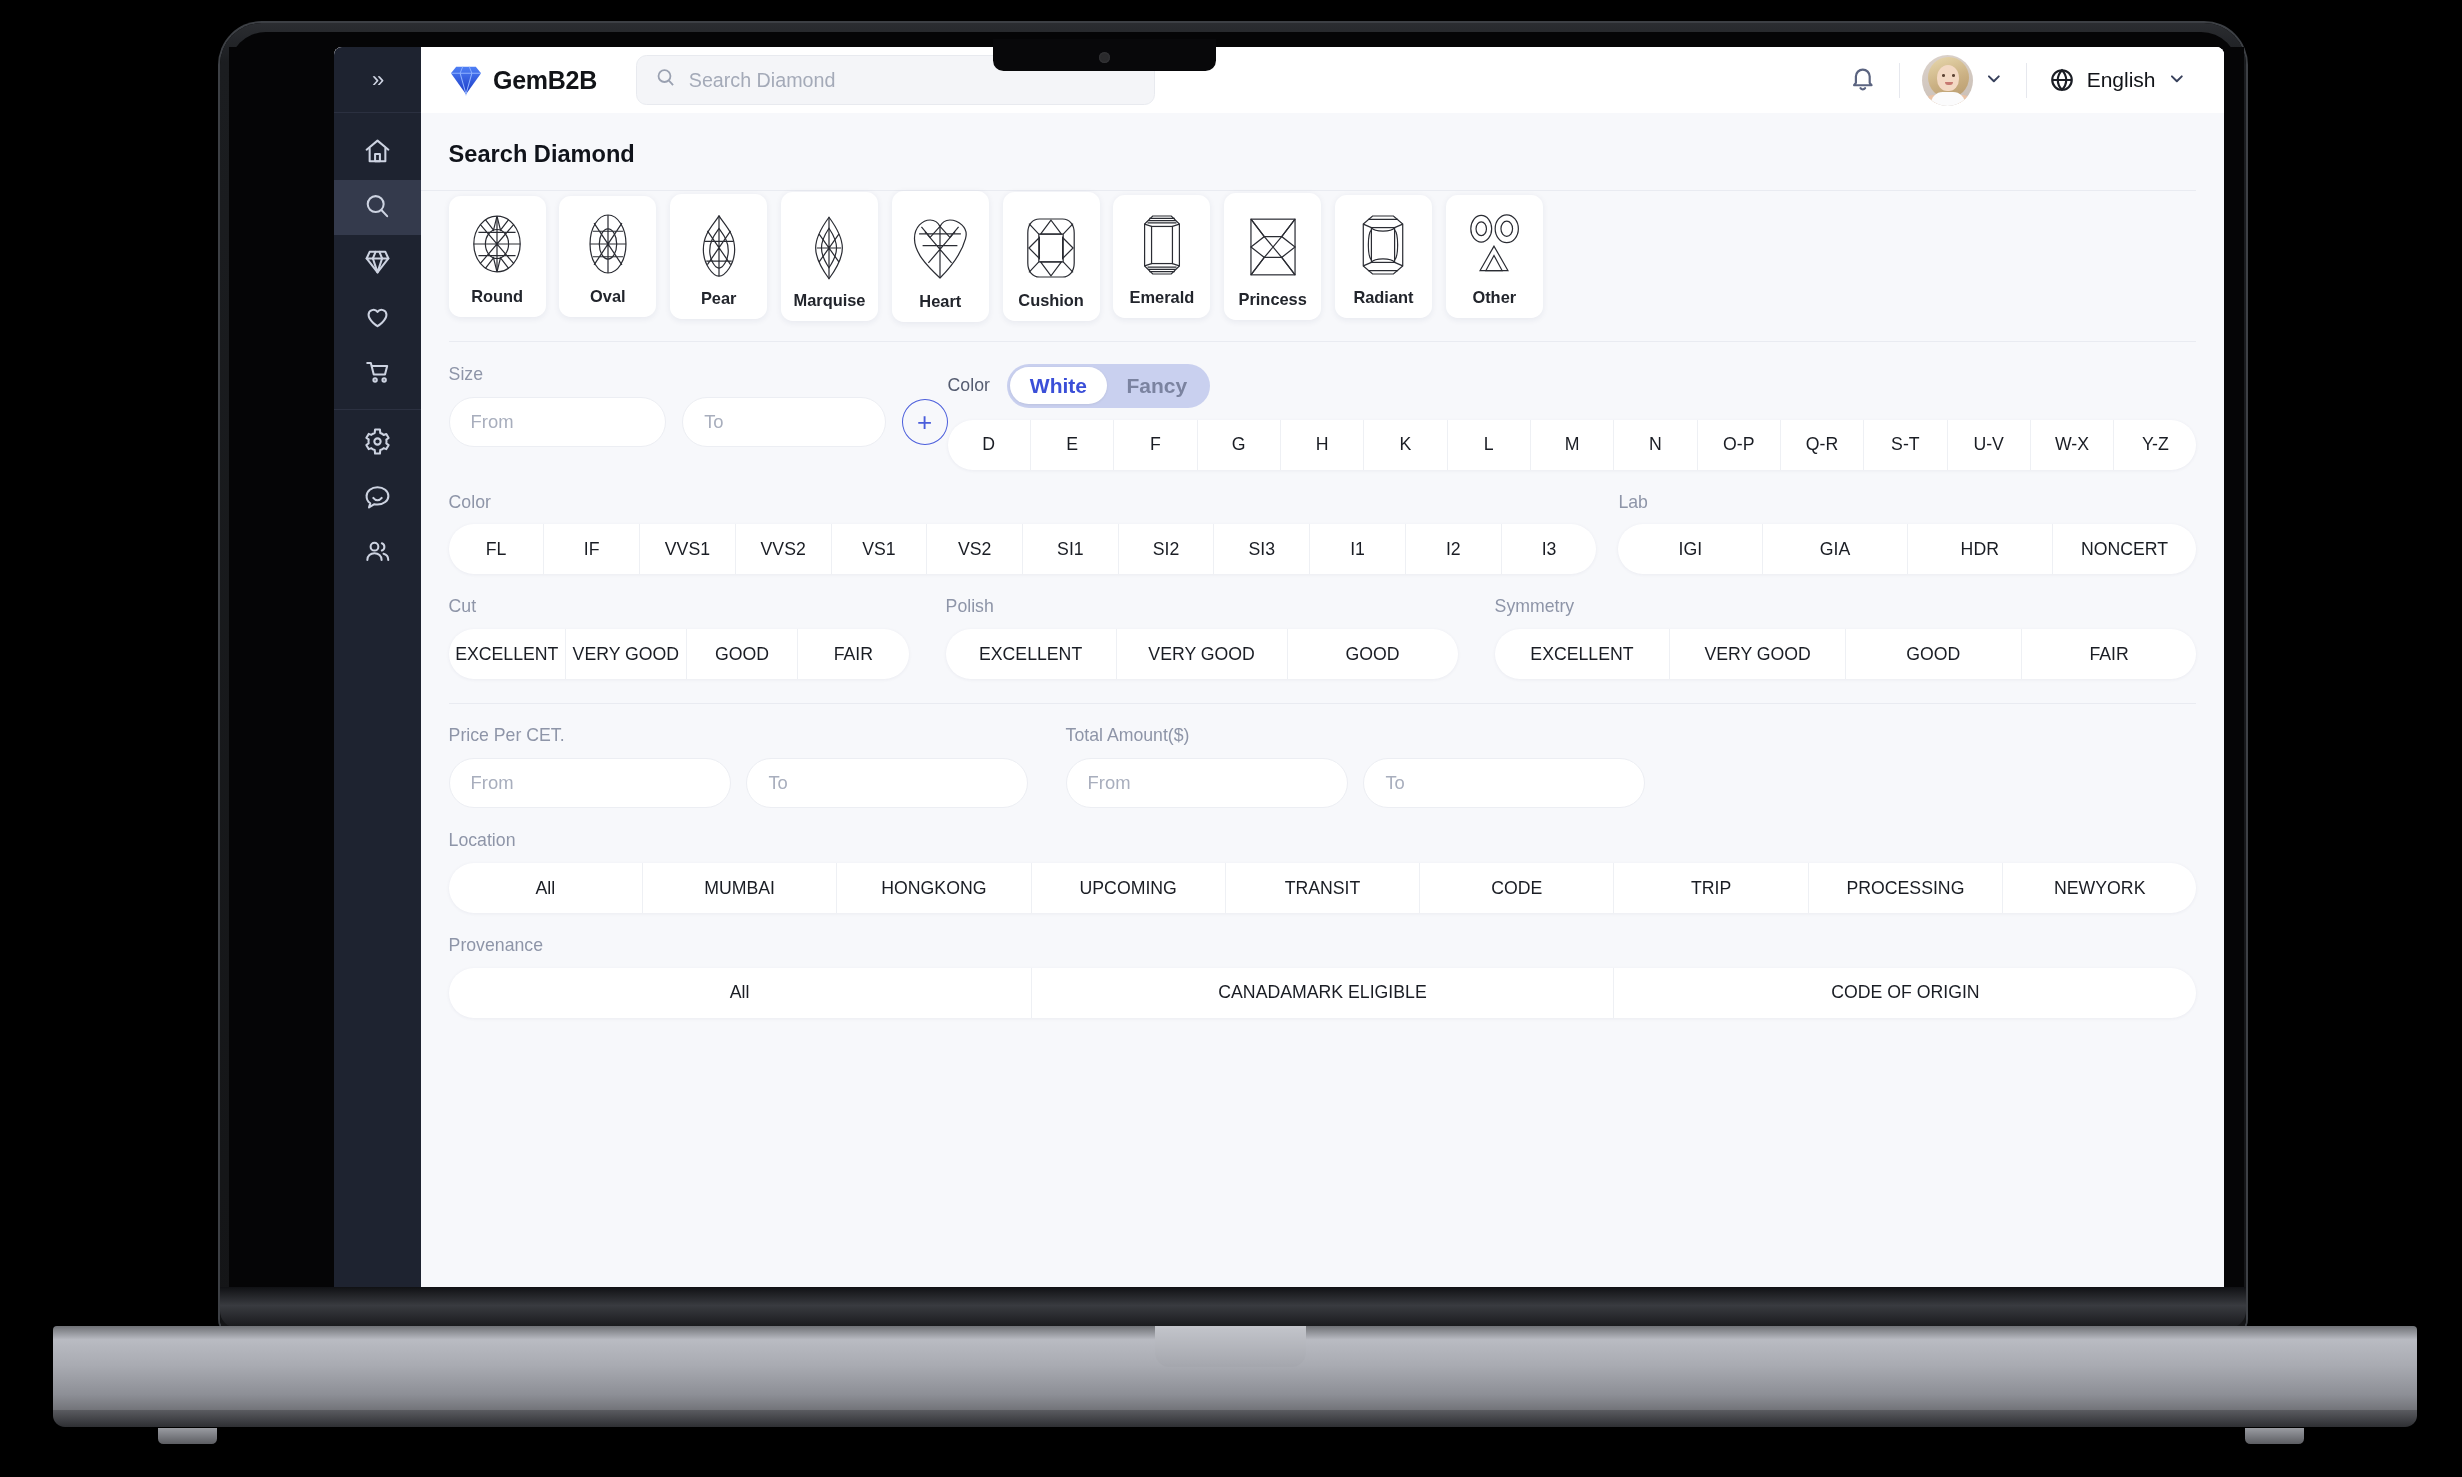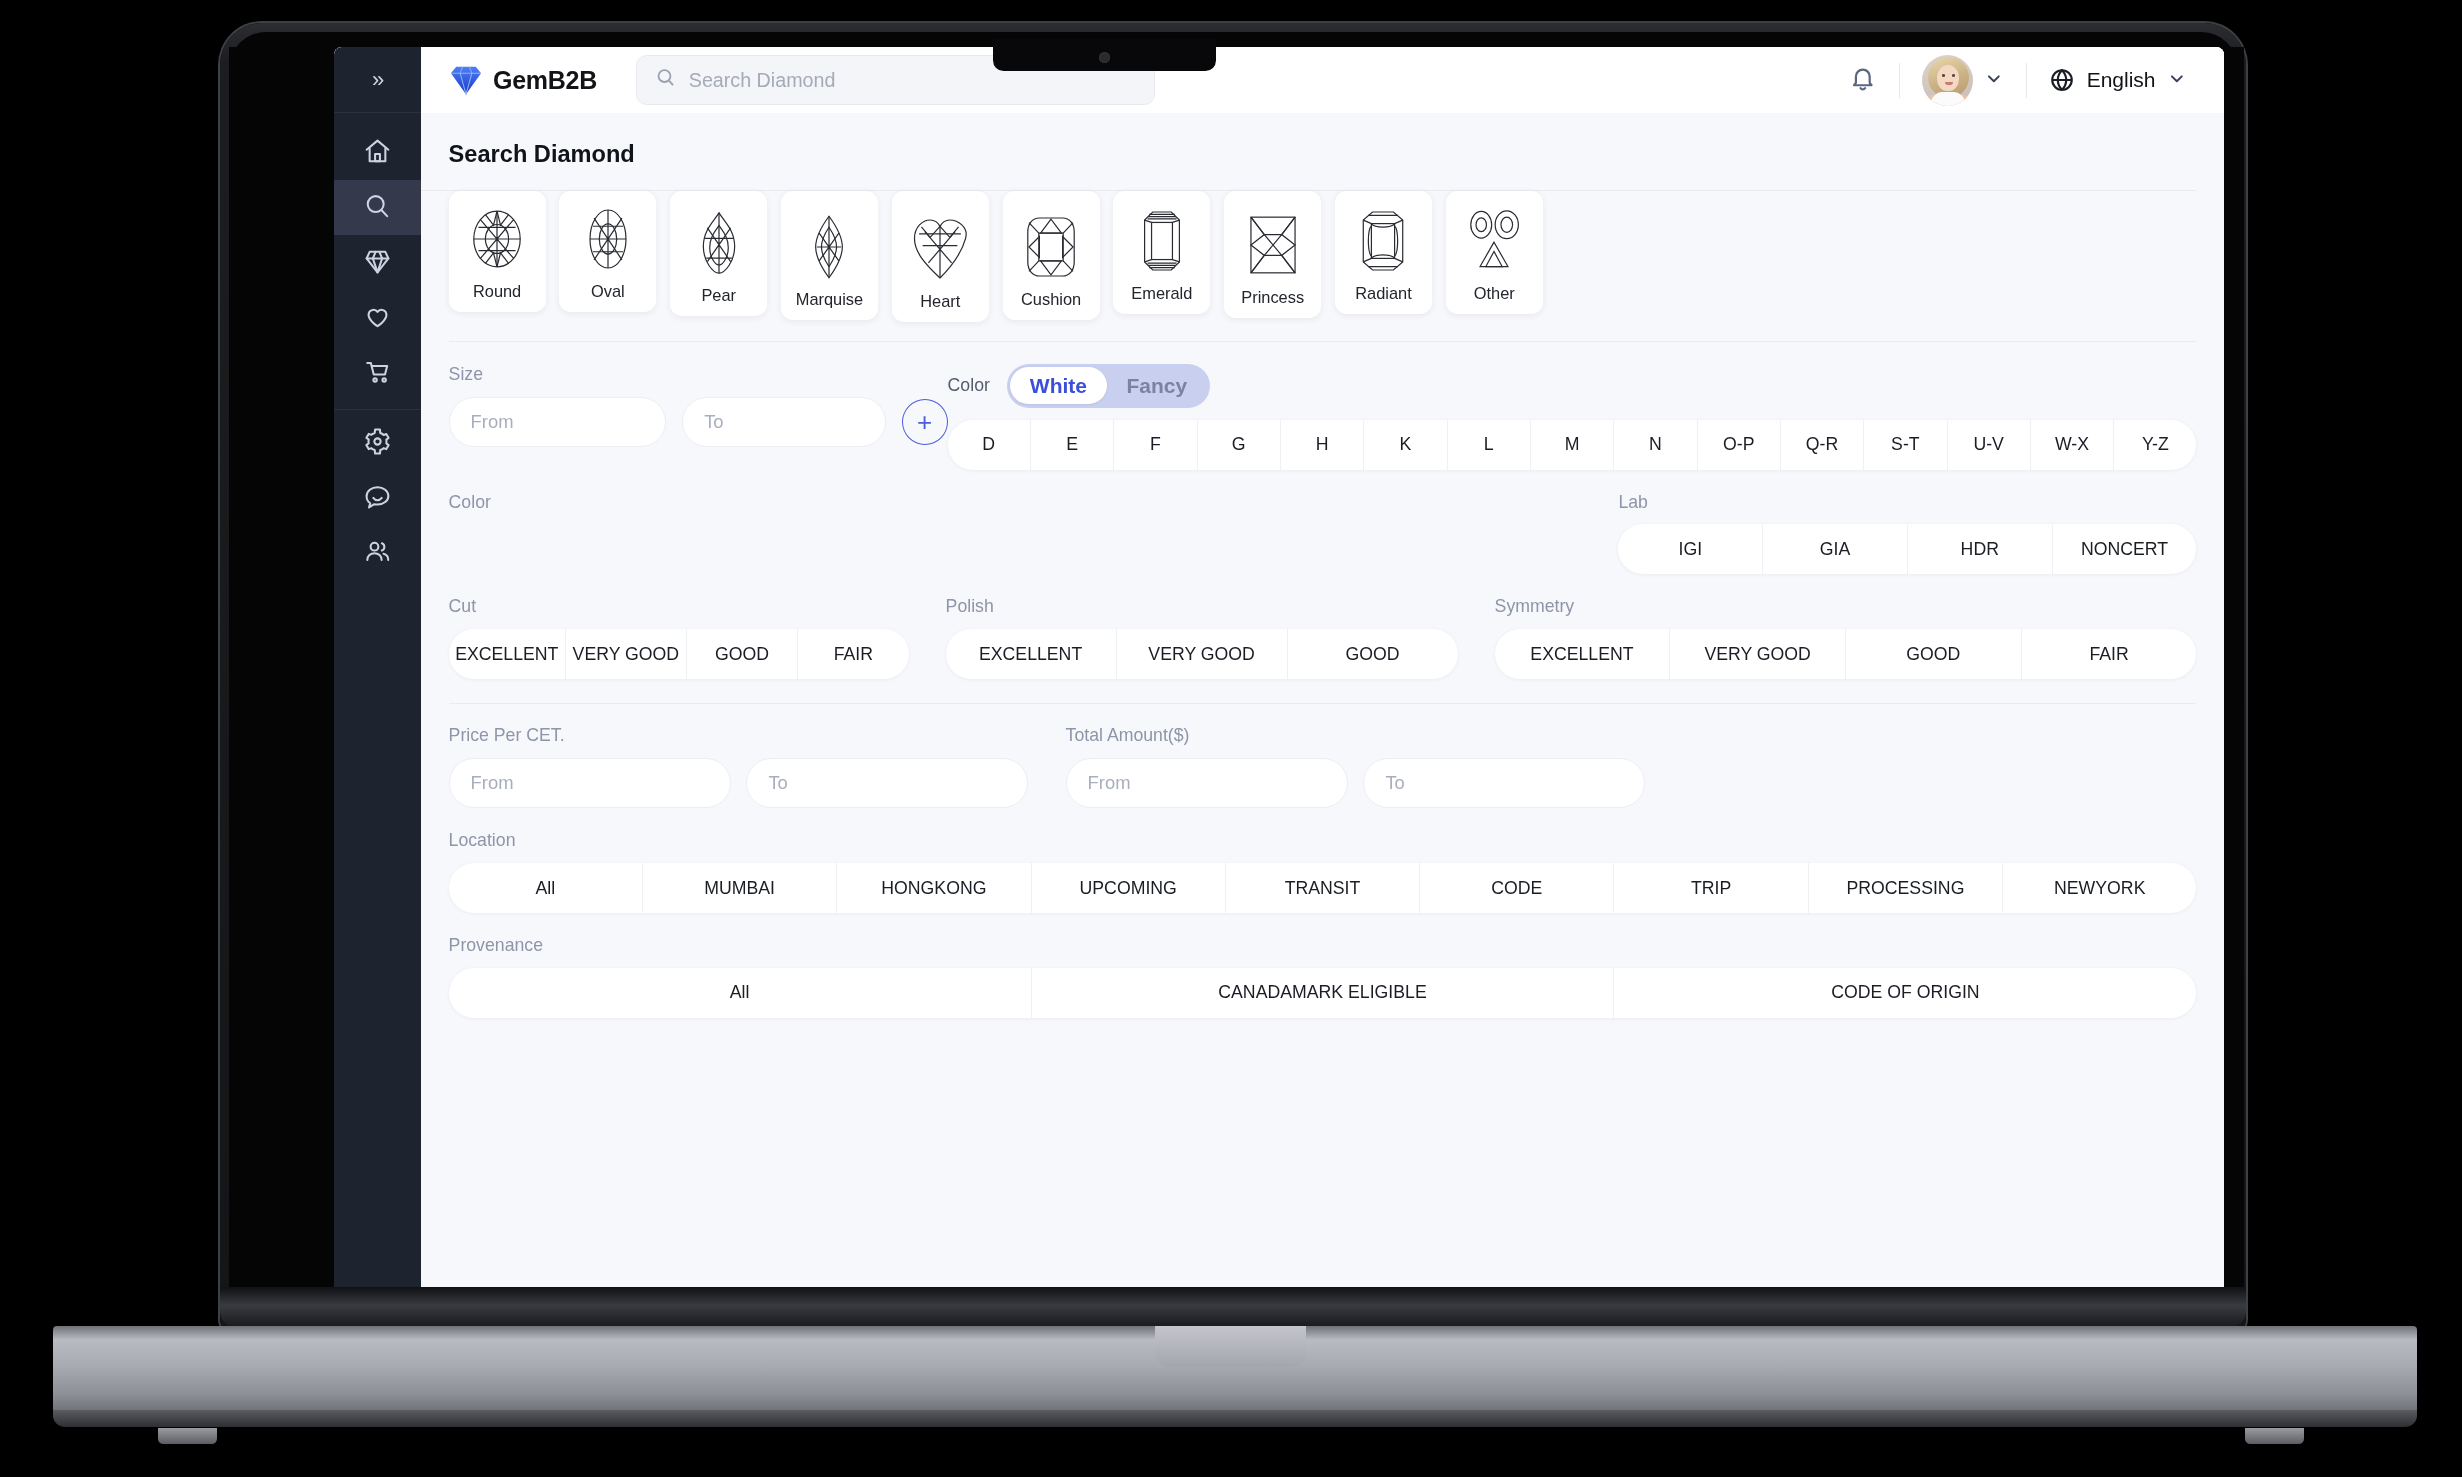--- a/index.html
+++ b/index.html
@@ -127,21 +127,21 @@
   .content { flex:1; background:#f7f8fb; overflow:hidden; }
   .page-title {
     font-size:23.6px; font-weight:bold; color:#10131a; padding:27.6px 0 22px 27.6px;
     border-bottom:0.7px solid #e9ebf1; margin:0 27.6px 0 0;
   }
   .sec { padding:0 27.6px; }
   .lbl { font-size:17.7px; color:#8e95a8; margin:22px 0 11.8px; }
   .hr { height:0.7px; background:#e9ebf1; margin-top:19.7px; }
 
   
-  .shapes { display:flex; gap:13.8px; align-items:flex-start; }
+  .shapes { display:flex; gap:13.8px; align-items:center;font-weight:bold; }
   .shape {
     width:97px; background:#fff; border-radius:11.8px;
     box-shadow:0 1.3px 6.6px rgba(30,40,80,.07);
     display:flex; flex-direction:column; align-items:center; justify-content:flex-end;
     padding:13px 0 10.5px;
   }
   .shape .gfx { height:71px; display:flex; align-items:center; justify-content:center; }
   .shape svg { width:58px; height:66px; stroke:#2a2c33; fill:none; stroke-width:2.1; }
   .shape .nm { font-size:16.4px; color:#22252c; margin-top:7.9px; }
   .col { }
@@ -519,20 +519,34 @@
                 <span class="s">U-V</span>
                 <span class="s">W-X</span>
                 <span class="s">Y-Z</span>
               </div>
             </div>
           </div>
 
           <div class="sec grid4">
             <div class="col" style="flex:1">
               <div class="lbl">Color</div>
+              <div class="seg">
+                <span class="s">FL</span>
+                <span class="s">IF</span>
+                <span class="s">VVS1</span>
+                <span class="s">VVS2</span>
+                <span class="s">VS1</span>
+                <span class="s">VS2</span>
+                <span class="s">SI1</span>
+                <span class="s">SI2</span>
+                <span class="s">SI3</span>
+                <span class="s">I1</span>
+                <span class="s">I2</span>
+                <span class="s">I3</span>
+              </div>
             </div>
             <div class="sp"></div>
             <div class="col" style="width:578px">
               <div class="lbl">Lab</div>
               <div class="seg">
                 <span class="s">IGI</span>
                 <span class="s">GIA</span>
                 <span class="s">HDR</span>
                 <span class="s">NONCERT</span>
               </div>

